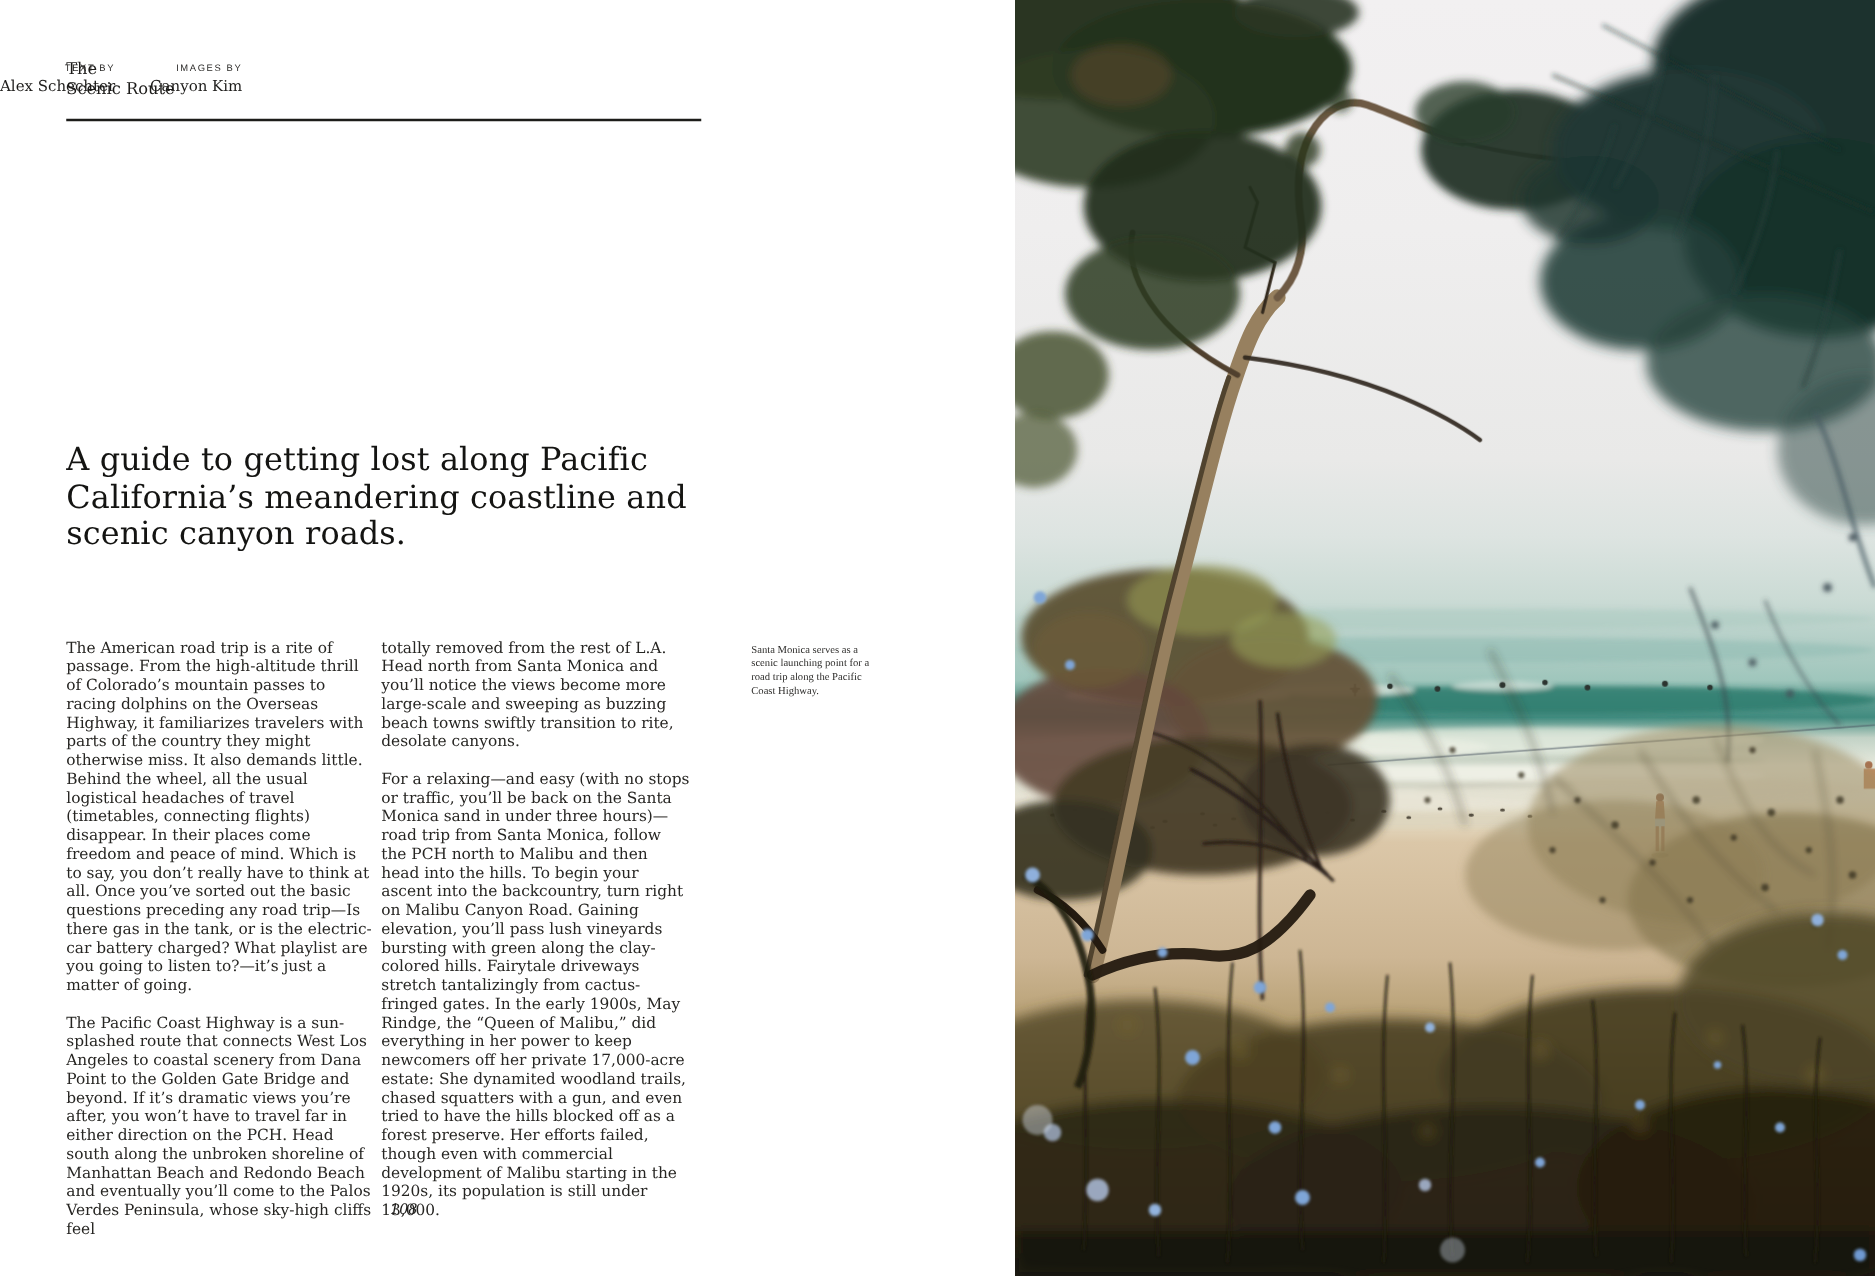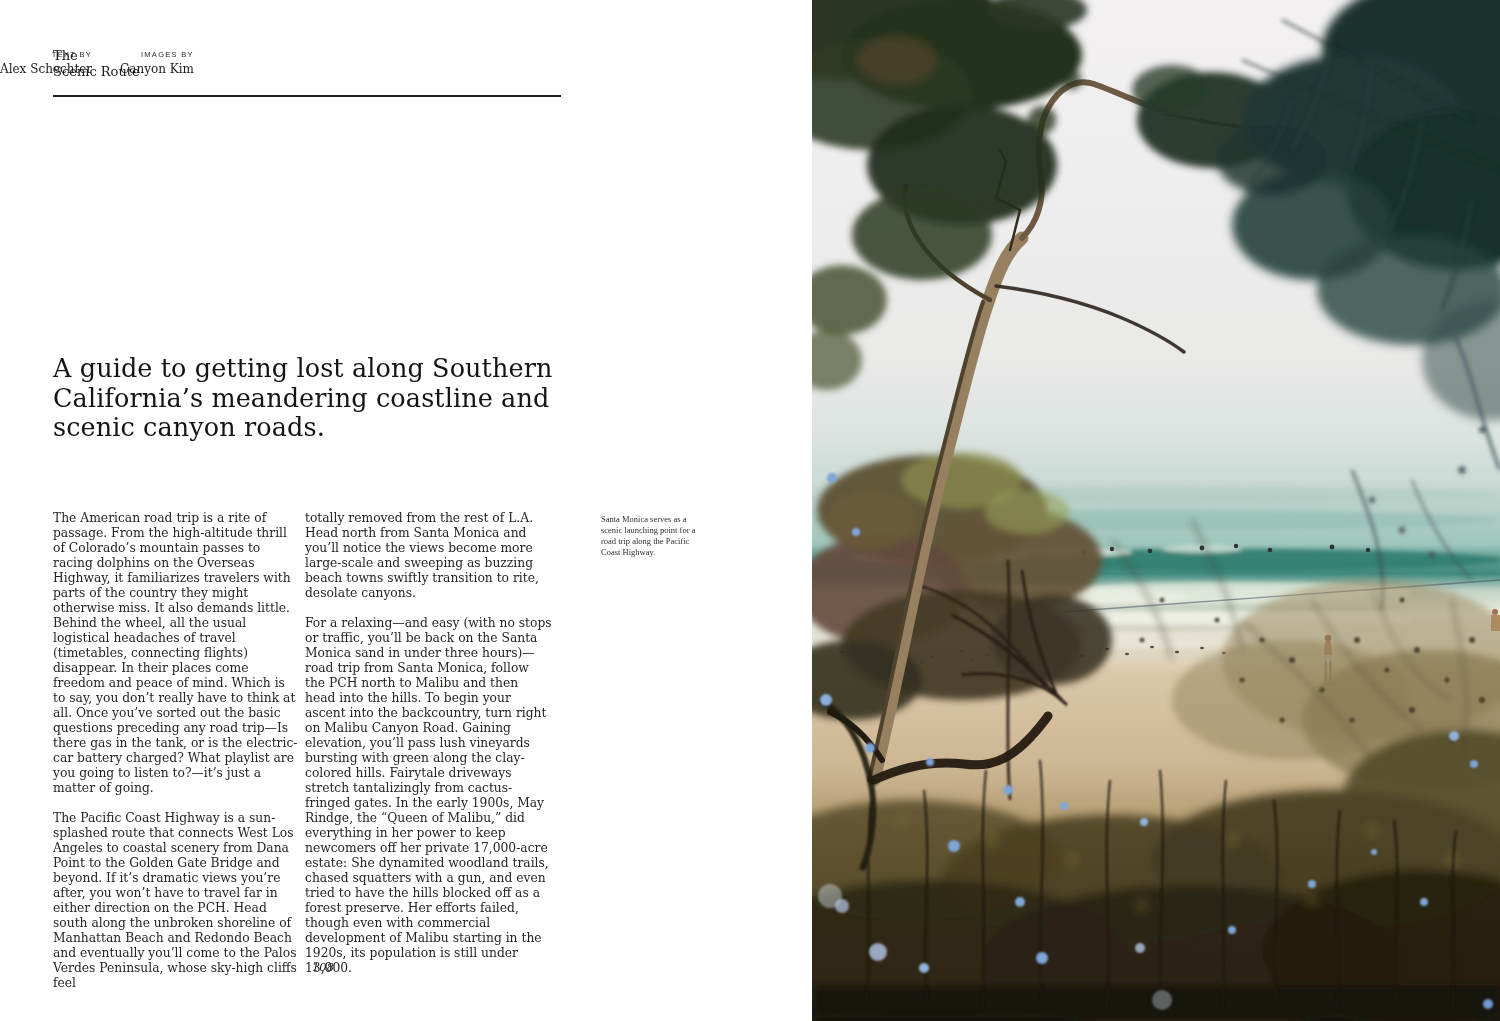--- a/index.html
+++ b/index.html
@@ -37,21 +37,21 @@
       <div class="credit-name">Alex Schechter</div>
     </div>
     <div class="credit">
       <div class="credit-label">IMAGES BY</div>
       <div class="credit-name">Canyon Kim</div>
     </div>
   </div>
 
   <div class="abs rule"></div>
 
-  <h1 class="abs headline" style="font-weight:normal;margin:0;">A guide to getting lost along Southern California’s meandering coastline and scenic canyon roads.</h1>
+  <h1 class="abs headline" style="font-weight:normal;margin:0;">A guide to getting lost along Pacific California’s meandering coastline and scenic canyon roads.</h1>
 
   <div class="abs columns">
     <div class="col">
       <p>The American road trip is a rite of passage. From the high-altitude thrill of Colorado’s mountain passes to racing dolphins on the Overseas Highway, it familiarizes travelers with parts of the country they might otherwise miss. It also demands little. Behind the wheel, all the usual logistical headaches of travel (timetables, connecting flights) disappear. In their places come freedom and peace of mind. Which is to say, you don’t really have to think at all. Once you’ve sorted out the basic questions preceding any road trip—Is there gas in the tank, or is the electric-car battery charged? What playlist are you going to listen to?—it’s just a matter of going.</p>
       <p>The Pacific Coast Highway is a sun-splashed route that connects West Los Angeles to coastal scenery from Dana Point to the Golden Gate Bridge and beyond. If it’s dramatic views you’re after, you won’t have to travel far in either direction on the PCH. Head south along the unbroken shoreline of Manhattan Beach and Redondo Beach and eventually you’ll come to the Palos Verdes Peninsula, whose sky-high cliffs feel</p>
     </div>
     <div class="col">
       <p>totally removed from the rest of L.A. Head north from Santa Monica and you’ll notice the views become more large-scale and sweeping as buzzing beach towns swiftly transition to rite, desolate canyons.</p>
       <p>For a relaxing—and easy (with no stops or traffic, you’ll be back on the Santa Monica sand in under three hours)—road trip from Santa Monica, follow the PCH north to Malibu and then head into the hills. To begin your ascent into the backcountry, turn right on Malibu Canyon Road. Gaining elevation, you’ll pass lush vineyards bursting with green along the clay-colored hills. Fairytale driveways stretch tantalizingly from cactus-fringed gates. In the early 1900s, May Rindge, the “Queen of Malibu,” did everything in her power to keep newcomers off her private 17,000-acre estate: She dynamited woodland trails, chased squatters with a gun, and even tried to have the hills blocked off as a forest preserve. Her efforts failed, though even with commercial development of Malibu starting in the 1920s, its population is still under 13,000.</p>
     </div>

